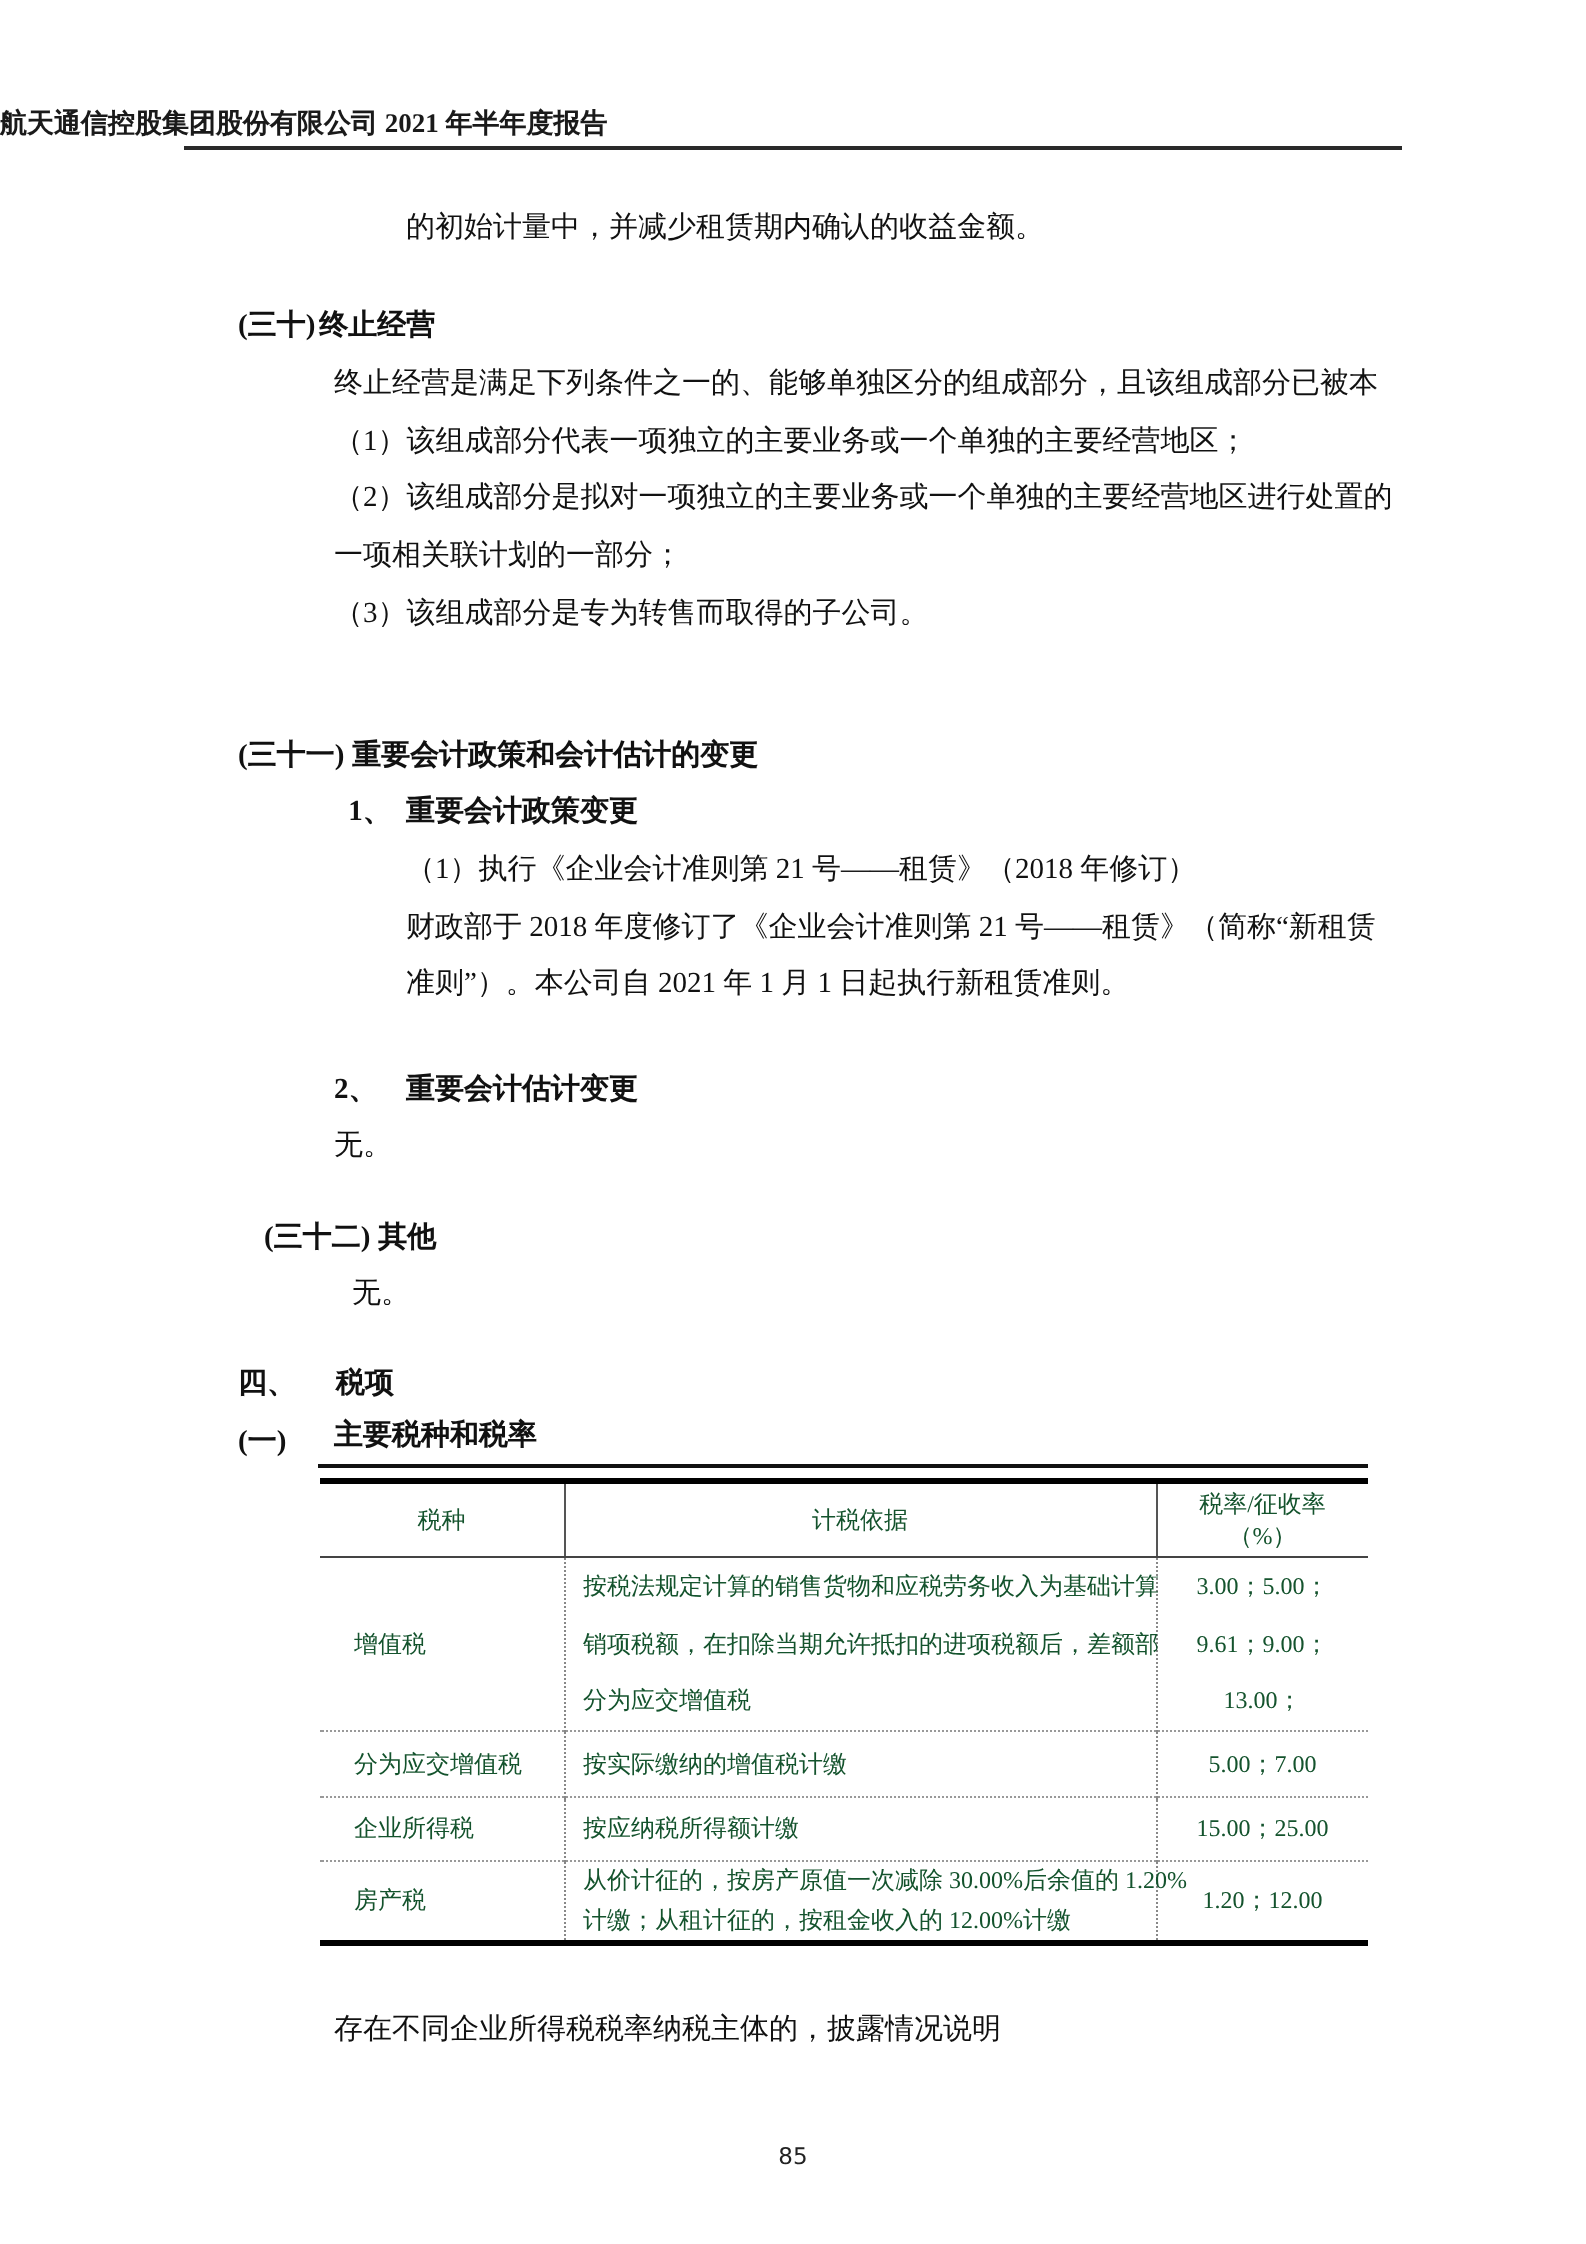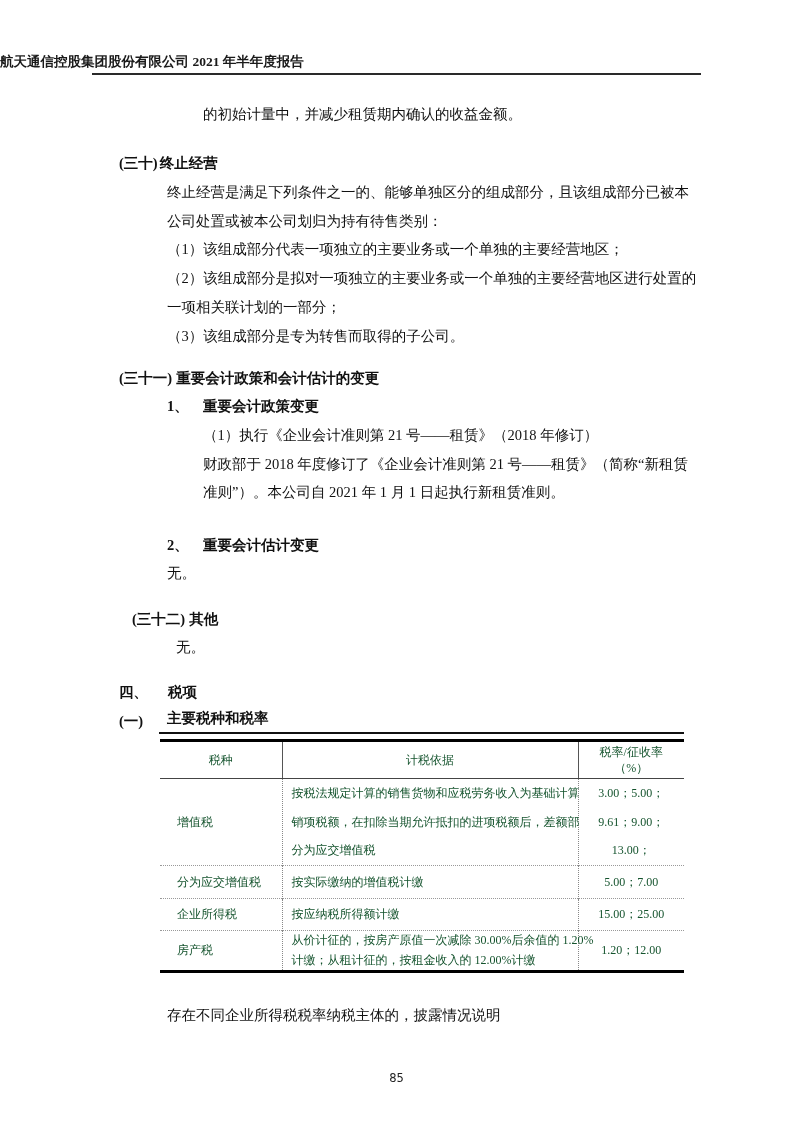--- a/index.html
+++ b/index.html
@@ -39,21 +39,21 @@
   .bodytext { font-size: 14.5px; line-height: 28.7px; white-space: nowrap; }
   .bold { font-weight: bold; }
   .ln { white-space: nowrap; }
   
   .intro-line      { position: absolute; top: 100px; left: 203px; }
   .sec30-heading   { position: absolute; top: 149px; left: 119px; }
   .sec30-heading .lbl { margin-right: 2px; }
   .sec30-para      { position: absolute; top: 178px; left: 167px; }
   .sec31-heading   { position: absolute; top: 364px; left: 119px; }
   .sec31-heading .lbl { margin-right: 4px; }
-  .sub1-heading    { position: absolute; top: 392px; left: 167px; }
+  .sub1-heading    { position: absolute; top: 392px; left: 167px; text-align: center; }
   .sub1-heading .num, .sub2-heading .num { display: inline-block; width: 36px; }
   .sub1-para       { position: absolute; top: 421px; left: 203px; }
   .sub2-heading    { position: absolute; top: 531px; left: 167px; }
   .sub2-body       { position: absolute; top: 559px; left: 167px; }
   .sec32-heading   { position: absolute; top: 605px; left: 132px; }
   .sec32-heading .lbl { margin-right: 4px; }
   .sec32-body      { position: absolute; top: 633px; left: 176px; }
   .sec4-heading-label { position: absolute; top: 678px; left: 119px; }
   .sec4-heading-title { position: absolute; top: 678px; left: 168px; }
   .sec4-sub-label  { position: absolute; top: 707px; left: 119px; }
@@ -136,21 +136,20 @@
   <div class="doc-header">航天通信控股集团股份有限公司 2021 年半年度报告</div>
   <div class="header-rule"></div>
 
   <div class="intro-line bodytext">的初始计量中，并减少租赁期内确认的收益金额。</div>
 
   <div class="sec30-heading bodytext bold">
     <span class="lbl">(三十)</span><span class="ttl">终止经营</span>
   </div>
   <div class="sec30-para bodytext">
     <div class="ln">终止经营是满足下列条件之一的、能够单独区分的组成部分，且该组成部分已被本</div>
-    <div class="ln">公司处置或被本公司划归为持有待售类别：</div>
     <div class="ln">（1）该组成部分代表一项独立的主要业务或一个单独的主要经营地区；</div>
     <div class="ln">（2）该组成部分是拟对一项独立的主要业务或一个单独的主要经营地区进行处置的</div>
     <div class="ln">一项相关联计划的一部分；</div>
     <div class="ln">（3）该组成部分是专为转售而取得的子公司。</div>
   </div>
 
   <div class="sec31-heading bodytext bold">
     <span class="lbl">(三十一)</span><span class="ttl">重要会计政策和会计估计的变更</span>
   </div>
   <div class="sub1-heading bodytext bold">

